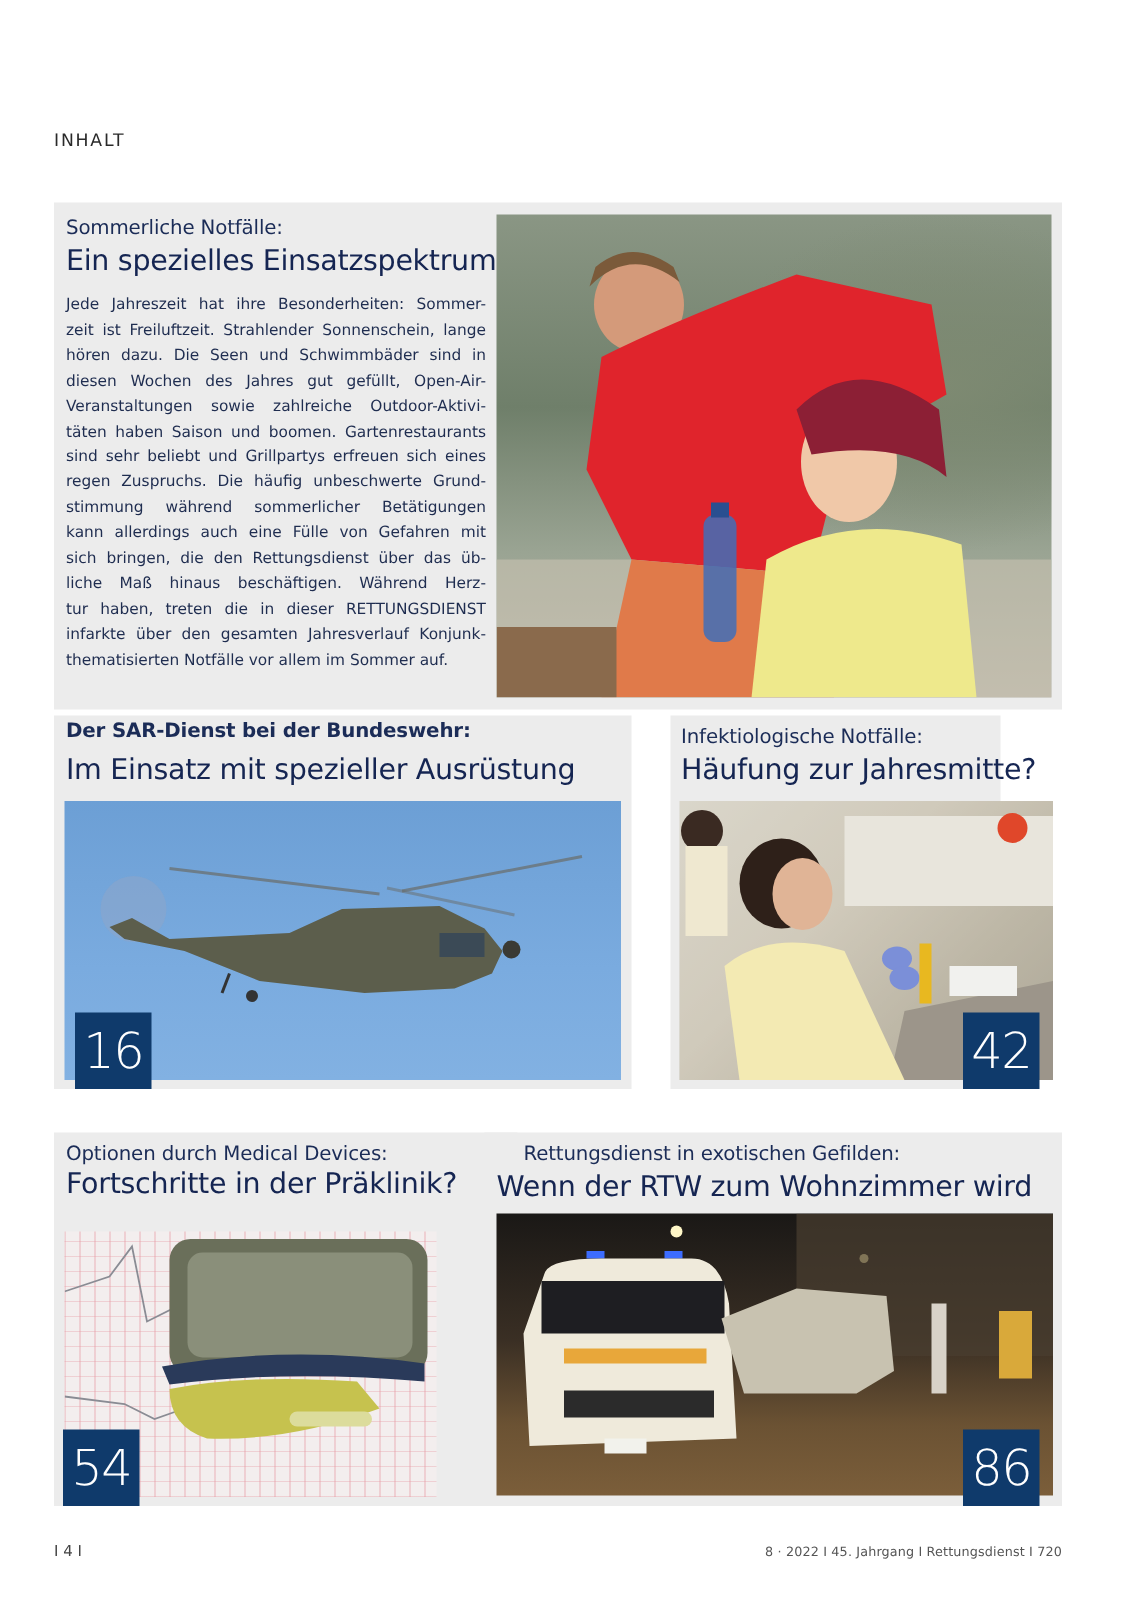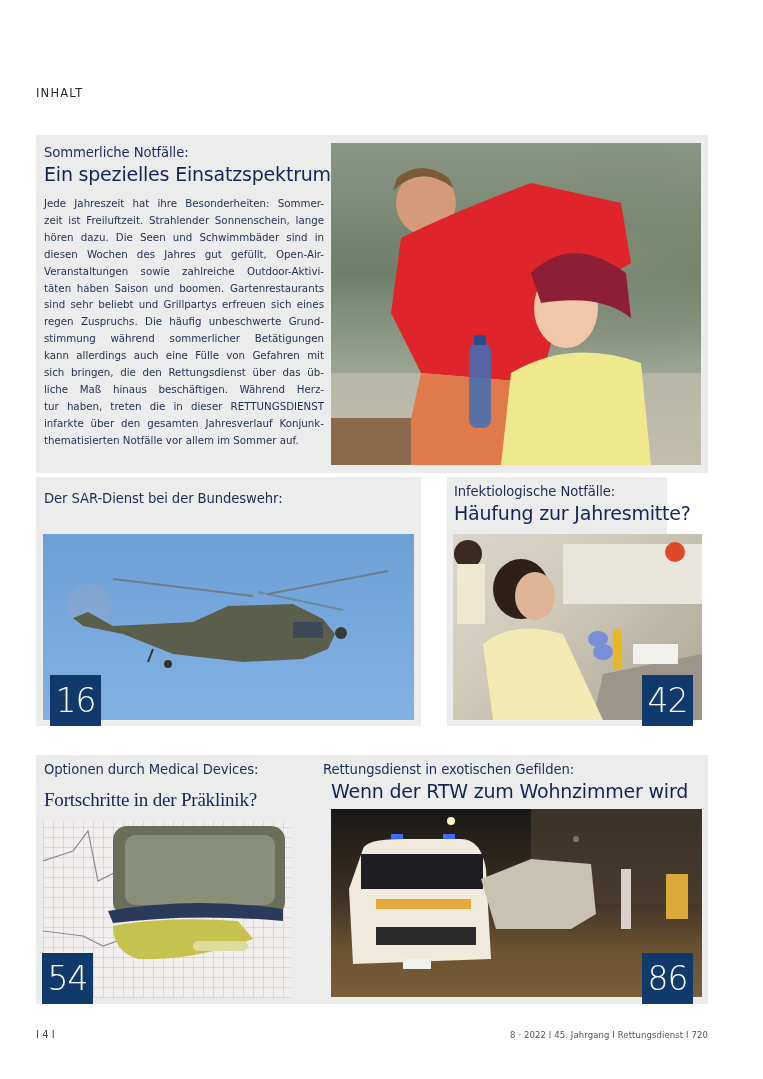--- a/index.html
+++ b/index.html
@@ -89,21 +89,22 @@
       <ellipse cx="235" cy="165" rx="32" ry="40" fill="#f0c8a8"></ellipse>
       <path d="M200 130 Q240 90 295 130 L300 175 Q270 150 210 160 Z" fill="#8c1f35"></path>
       <path d="M180 230 Q240 195 310 220 L320 322 L170 322 Z" fill="#eee98c"></path>
       <rect x="138" y="200" width="22" height="85" rx="8" fill="#3f6fb8" opacity="0.85"></rect>
       <rect x="143" y="192" width="12" height="10" fill="#2a4f90"></rect>
     </svg>
   </div>
 </div>
 
 <div class="card" style="left:36px; top:477px; width:385px; height:249px;">
-  <div class="kicker" style="left:8px; top:14px;">Der SAR-Dienst bei der Bundeswehr:</div>
+  <div class="kicker" style="left:8px; top:3px;font-weight:bold;">Der SAR-Dienst bei der Bundeswehr:</div>
+  <div class="headline" style="left:8px; top:25px;">Im Einsatz mit spezieller Ausrüstung</div>
   <div class="photo p-heli" style="left:7px; top:57px; width:371px; height:186px;" title="Military SAR helicopter in flight against blue sky">
     <svg width="371" height="186" viewBox="0 0 371 186">
       <line x1="70" y1="45" x2="210" y2="62" stroke="#6a6d6a" stroke-width="2" opacity="0.7"></line>
       <line x1="225" y1="60" x2="345" y2="37" stroke="#6a6d6a" stroke-width="2" opacity="0.7"></line>
       <line x1="215" y1="58" x2="300" y2="76" stroke="#6a6d6a" stroke-width="2" opacity="0.5"></line>
       <circle cx="46" cy="72" r="22" fill="#8fa6c8" opacity="0.5"></circle>
       <path d="M30 84 L45 78 L70 92 L150 88 L185 72 L250 70 L280 85 L292 100 L285 115 L260 125 L200 128 L130 120 L80 100 L40 92 Z" fill="#5c5e4c"></path>
       <rect x="250" y="88" width="30" height="16" fill="#3b4a56"></rect>
       <circle cx="298" cy="99" r="6" fill="#3a3a34"></circle>
       <line x1="110" y1="115" x2="105" y2="128" stroke="#333" stroke-width="2"></line>
@@ -131,37 +132,37 @@
       <ellipse cx="150" cy="118" rx="10" ry="8" fill="#7b8fd8"></ellipse>
       <rect x="160" y="95" width="8" height="40" fill="#e8b820"></rect>
       <rect x="180" y="110" width="45" height="20" fill="#f1f1ee"></rect>
     </svg>
   </div>
   <div class="badge" style="left:195px; top:198px;">42</div>
 </div>
 
 <div class="card" style="left:36px; top:755px; width:309px; height:249px;">
   <div class="kicker" style="left:8px; top:7px;">Optionen durch Medical Devices:</div>
-  <div class="headline" style="left:8px; top:34px;font-family:Liberation Serif, serif;">Fortschritte in der Präklinik?</div>
+  <div class="headline" style="left:8px; top:23px;">Fortschritte in der Präklinik?</div>
   <div class="photo p-device" style="left:7px; top:66px; width:248px; height:177px;" title="Implantable cardiac device on ECG paper">
     <svg width="248" height="177" viewBox="0 0 248 177">
       <path d="M0 40 L30 30 L45 10 L55 60 L75 50 L90 55" stroke="#8a8c94" stroke-width="1.2" fill="none"></path>
       <path d="M0 110 L40 115 L60 125 L80 118" stroke="#8a8c94" stroke-width="1.2" fill="none"></path>
       <rect x="70" y="5" width="172" height="90" rx="14" fill="#6a6f5a"></rect>
       <rect x="82" y="14" width="150" height="70" rx="10" fill="#8a8f7a"></rect>
       <path d="M65 90 Q150 75 240 88 L240 100 Q150 92 70 102 Z" fill="#2a3a5a"></path>
       <path d="M70 105 Q120 95 195 100 L210 118 Q150 140 95 138 Q70 130 70 105 Z" fill="#c6c24e"></path>
       <rect x="150" y="120" width="55" height="10" rx="5" fill="#dcdc9c"></rect>
     </svg>
   </div>
   <div class="badge" style="left:6px; top:198px;">54</div>
 </div>
 
 <div class="card" style="left:323px; top:755px; width:385px; height:249px;">
-  <div class="kicker" style="left:0; top:7px;">Rettungsdienst in exotischen Gefilden:</div>
+  <div class="kicker" style="left:26px; top:7px;">Rettungsdienst in exotischen Gefilden:</div>
   <div class="headline" style="left:8px; top:25px;">Wenn der RTW zum Wohnzimmer wird</div>
   <div class="photo p-night" style="left:8px; top:54px; width:371px; height:188px;" title="Ambulance van parked on a street at night with people sitting nearby">
     <svg width="371" height="188" viewBox="0 0 371 188">
       <circle cx="120" cy="12" r="4" fill="#fff7c8"></circle>
       <circle cx="245" cy="30" r="3" fill="#fff2b0"></circle>
       <rect x="200" y="0" width="171" height="95" fill="#4a3e30" opacity="0.7"></rect>
       <rect x="60" y="25" width="12" height="5" fill="#3c6cff"></rect>
       <rect x="112" y="25" width="12" height="5" fill="#3c6cff"></rect>
       <path d="M32 40 Q35 30 70 30 L130 30 Q150 30 155 60 L160 150 L22 155 L18 80 Z" fill="#efeadb"></path>
       <rect x="30" y="45" width="122" height="35" fill="#1e1e22"></rect>

